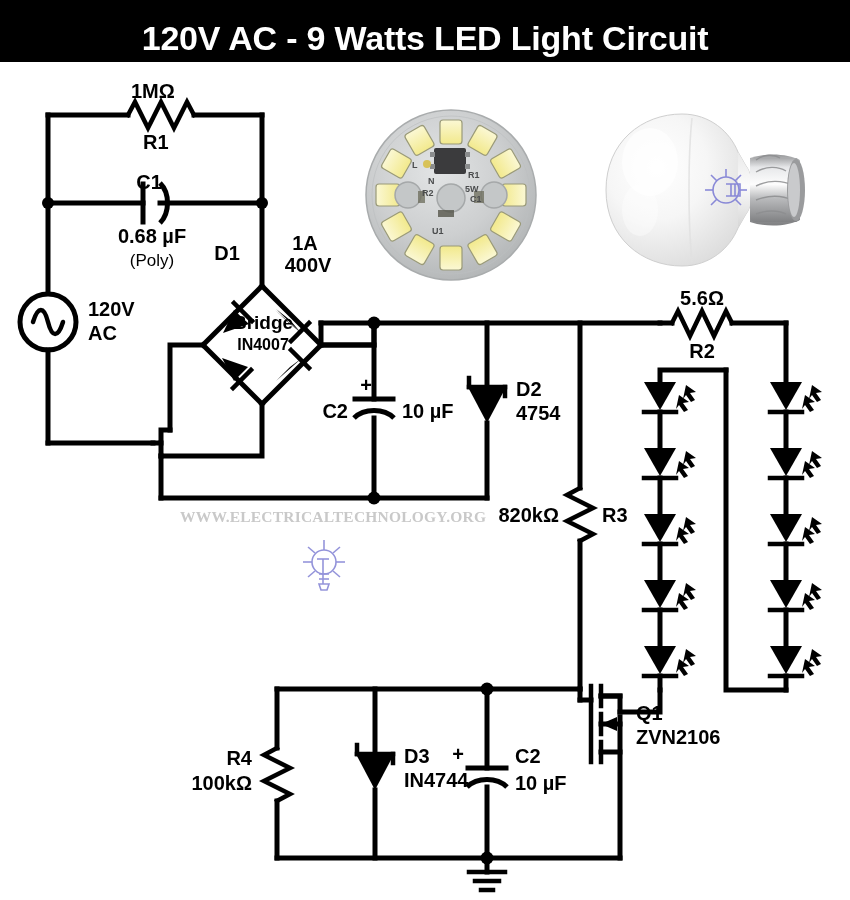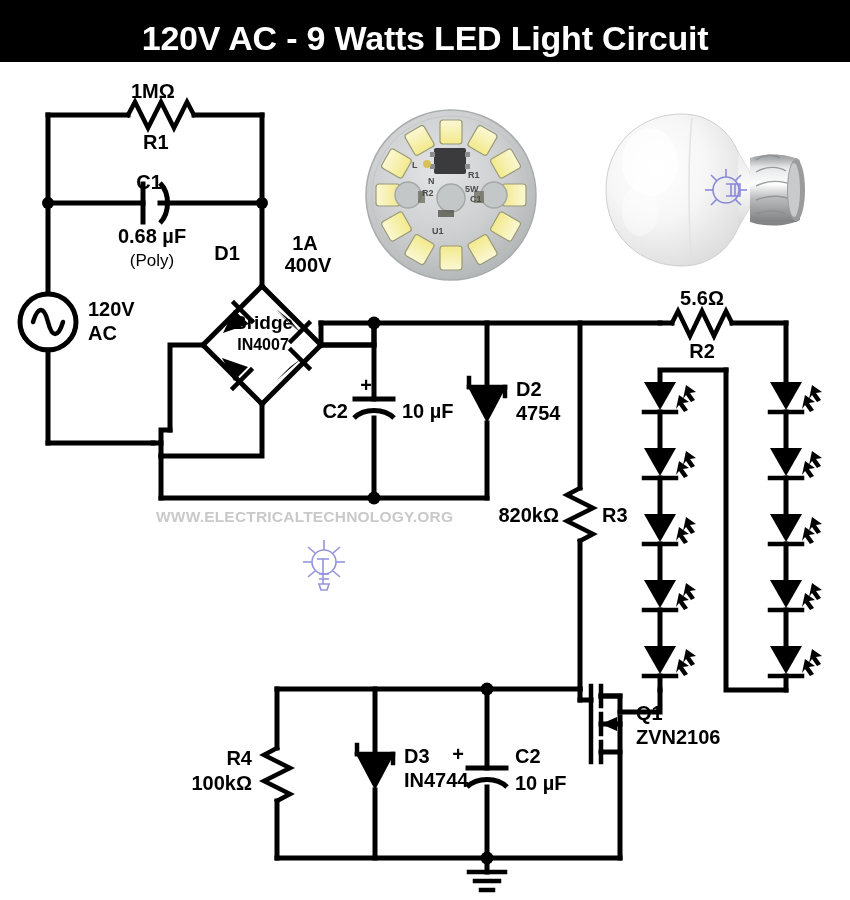--- a/index.html
+++ b/index.html
@@ -16,23 +16,23 @@
 
   
   #schematic{position:absolute;left:0;top:0;width:850px;height:900px;}
 
   
   .photo{position:absolute;}
   #led-pcb{left:362px;top:106px;width:178px;height:178px;}
   #led-bulb{left:598px;top:100px;width:212px;height:180px;}
 
   
-  #watermark-text{position:absolute;left:156px;top:508px;width:340px;
+  #watermark-text{position:absolute;left:180px;top:508px;width:340px;
     color:#c9c9c9;font-size:15.5px;font-weight:bold;letter-spacing:0.2px;
-    font-family:Liberation Sans, sans-serif;white-space:nowrap;}
+    font-family:Liberation Serif, serif;white-space:nowrap;}
   #watermark-logo{position:absolute;left:295px;top:536px;width:58px;height:60px;}
 </style>
 </head>
 <body>
 
 <div id="page">
 
   <div id="title-bar">
     <div id="title-text">120V AC - 9 Watts LED Light Circuit</div>
   </div>

